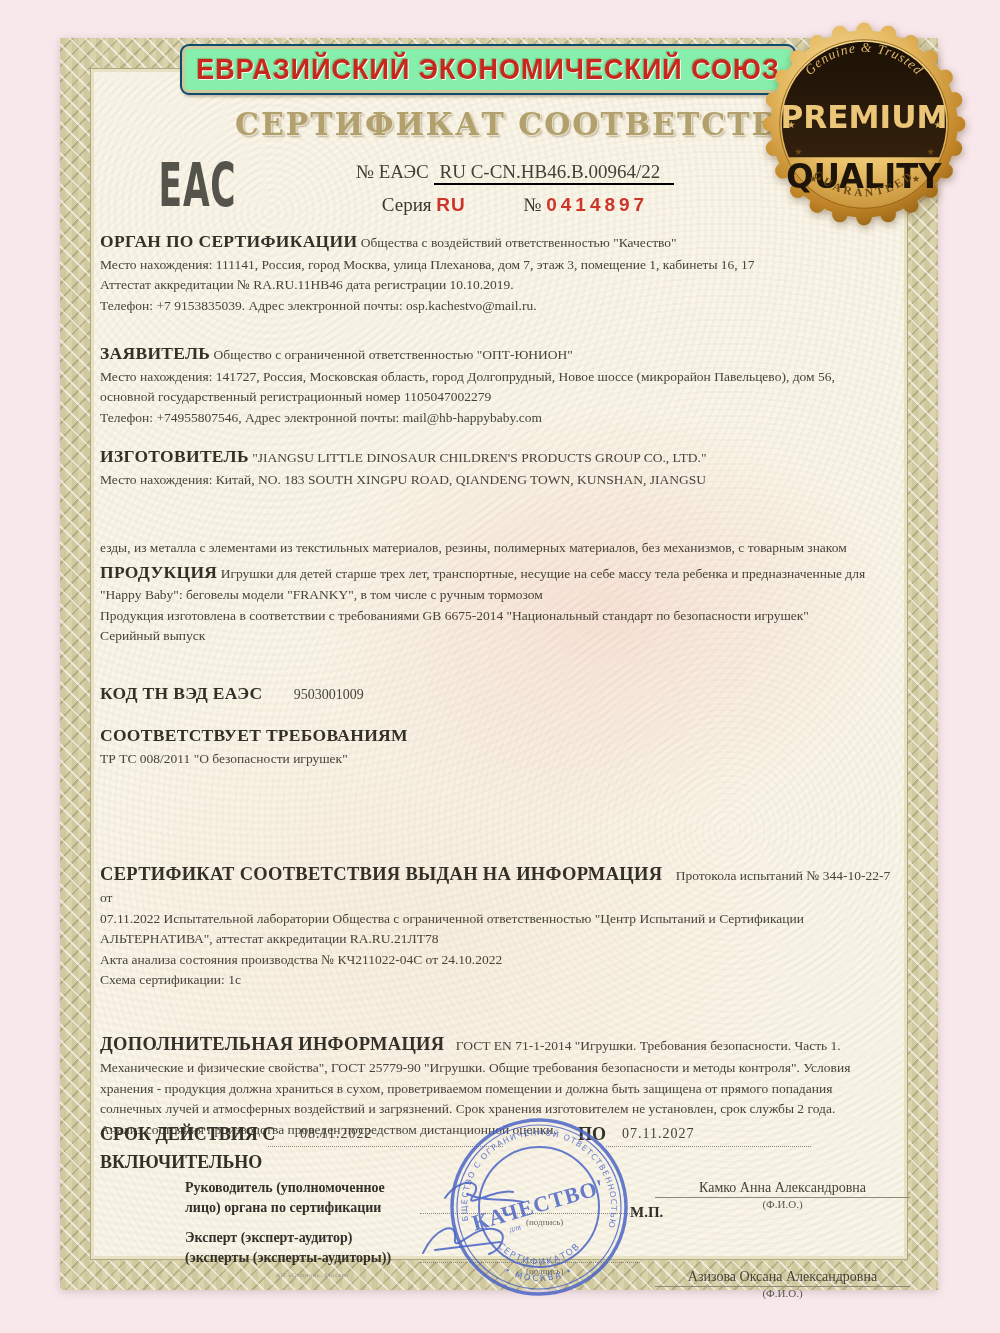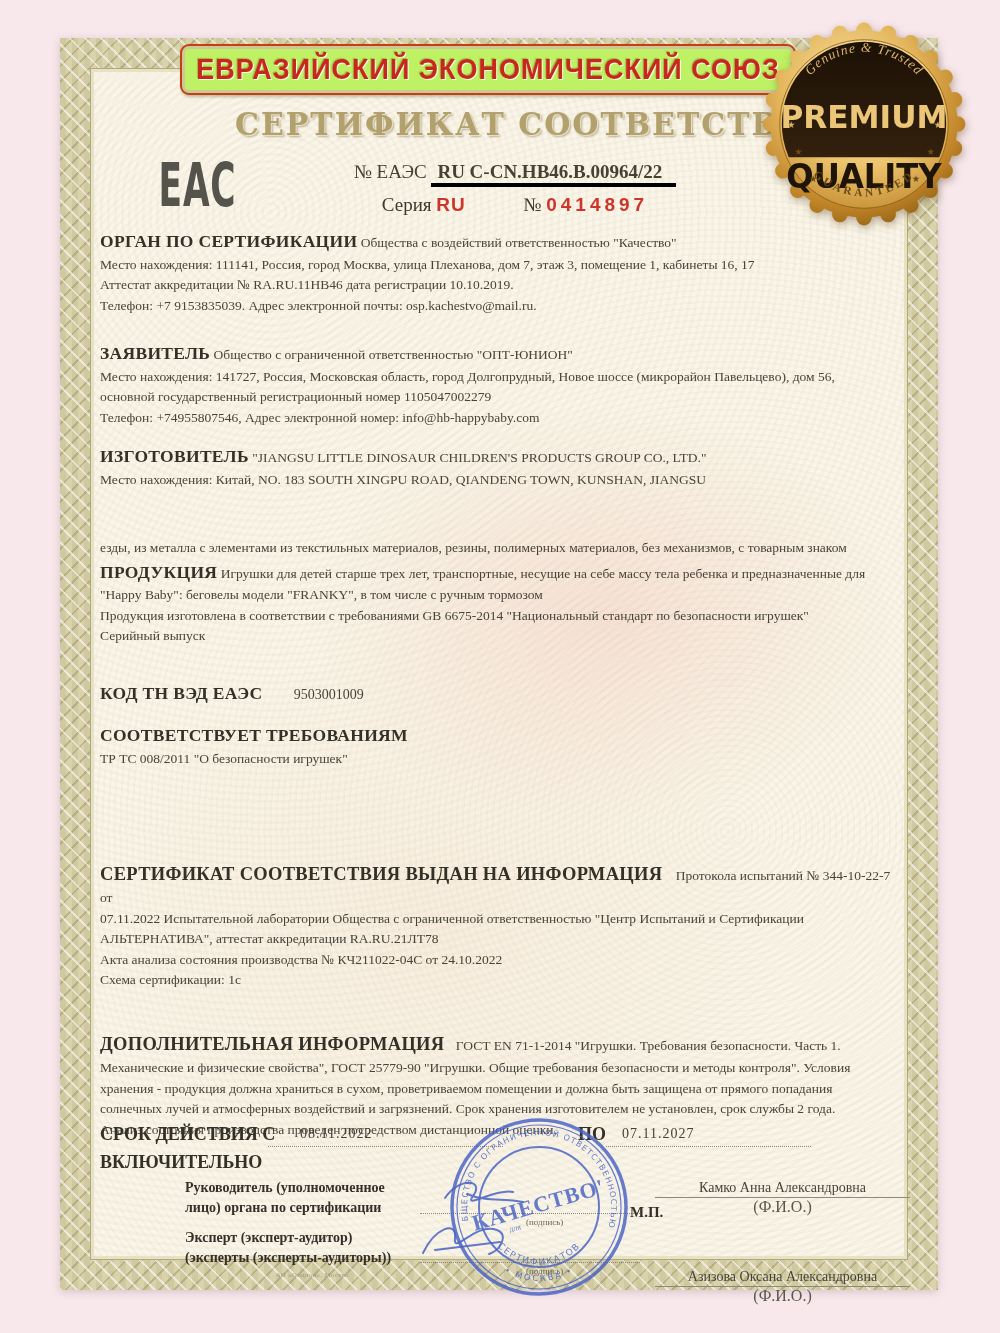--- a/index.html
+++ b/index.html
@@ -27,22 +27,22 @@
     background:
       radial-gradient(ellipse 420px 300px at 63% 46%, rgba(238,168,158,.25), transparent 70%),
       radial-gradient(ellipse 520px 420px at 42% 72%, rgba(236,190,168,.14), transparent 70%),
       repeating-radial-gradient(circle at 22% 12%, rgba(178,162,112,.06) 0 3px, transparent 3px 7px),
       repeating-radial-gradient(circle at 78% 64%, rgba(178,140,120,.05) 0 2px, transparent 2px 6px),
       #f9f5e8;
   }
   
   .banner {
     position:absolute; left:180px; top:44px; width:616px; height:51px;
-    background:#bef264;
-    border:2px solid #c2410c; border-radius:9px;
+    background:#86efac;
+    border:2px solid #0c4a6e; border-radius:9px;
     box-shadow:0 0 0 3px #cfc79c inset, 1px 2px 3px rgba(90,80,40,.35);
     display:flex; align-items:center; justify-content:center;
     z-index:3;
   }
   .banner span {
     font-family:"Liberation Sans","DejaVu Sans",sans-serif;
     font-weight:bold; font-size:27px; letter-spacing:1px; white-space:nowrap;
     color:#c8281c;
     text-shadow:1px 1px 0 rgba(255,255,250,.85), -1px -1px 1px rgba(110,60,30,.35);
     transform:scaleY(1.08);
@@ -53,21 +53,21 @@
     font-family:"DejaVu Serif","Liberation Serif",serif;
     font-weight:bold; font-size:30px; letter-spacing:2px; color:#b2a16c;
     text-shadow:1px 1px 0 #e7decb, 2px 2px 2px rgba(120,100,50,.45);
     transform:scaleY(1.05);
     white-space:nowrap; z-index:2;
   }
   .num-line {
     position:absolute; left:235px; top:161px; width:560px; text-align:center;
     font-size:19px; color:#454133; z-index:2;
   }
-  .num-line .uv { border-bottom:4px solid #000000; padding:0 14px 1px 6px;font-weight:bold; }
+  .num-line .uv { border-bottom:2px solid #000000; padding:0 14px 1px 6px; }
   .series-line {
     position:absolute; left:235px; top:194px; width:560px; text-align:center;
     font-size:19px; color:#3c3a30; z-index:2;
   }
   .red { color:#cd352a; }
   .serial { letter-spacing:4px; font-weight:bold; font-family:Liberation Sans, sans-serif; }
   .gap { display:inline-block; width:48px; }
   
   .eac {
     position:absolute; left:158px; top:134px; width:80px; height:100px;
@@ -86,21 +86,21 @@
   .sec .t  { font-weight:bold; font-size:17.5px; color:#333027; letter-spacing:.3px; }
   .sec .tb { font-weight:bold; font-size:18.5px; color:#333027; letter-spacing:.3px; }
   .sec .inl { font-size:13.5px; color:#47443a; }
   .val-line { position:absolute; z-index:2; font-size:18px; font-weight:bold; color:#333027; }
   .date-val { position:absolute; z-index:2; font-size:14px; color:#45413a; letter-spacing:1px; }
   .dotline  { position:absolute; z-index:1; border-bottom:1.5px dotted #8d897a; height:1px; }
   
   .sig-label { position:absolute; left:185px; width:250px; font-size:14px; font-weight:bold; color:#33302a; line-height:1.45; z-index:2; }
   .name-col  { position:absolute; left:655px; width:255px; text-align:center; font-size:14px; color:#45423a; z-index:2; }
   .name-col .nm { border-bottom:1px solid #8d897a; padding:0 4px 1px; white-space:nowrap; }
-  .name-col .fio { font-size:16px; color:#5a574c; }
+  .name-col .fio { font-size:11px; color:#5a574c; }
   .mp { position:absolute; left:630px; top:1204px; font-size:15px; font-weight:bold; color:#33302a; z-index:7; }
   .podpis { position:absolute; font-size:9px; color:#6a675c; z-index:2;padding-left:28px; }
   .printer-note { position:absolute; left:276px; top:1271px; font-size:6.5px; color:#9a968a; z-index:4; letter-spacing:.5px; }
   
   .stamp   { position:absolute; left:444px; top:1112px; width:190px; height:190px; z-index:6; opacity:.83; }
   .autograph { position:absolute; left:405px; top:1158px; width:250px; height:130px; z-index:5; opacity:.85; }
   .badge   { position:absolute; left:760px; top:18px; width:208px; height:212px; z-index:8; filter:drop-shadow(1px 3px 4px rgba(90,60,20,.4)); }
 </style>
 </head>
 <body>
@@ -183,21 +183,21 @@
   <div>Место нахождения: 111141, Россия, город Москва, улица Плеханова, дом 7, этаж 3, помещение 1, кабинеты 16, 17</div>
   <div>Аттестат аккредитации № RA.RU.11НВ46 дата регистрации 10.10.2019.</div>
   <div>Телефон: +7 9153835039. Адрес электронной почты: osp.kachestvo@mail.ru.</div>
 </div>
 
 <div class="sec" style="top:340px;">
   <div><span class="t">ЗАЯВИТЕЛЬ</span>
        <span class="inl">Общество с ограниченной ответственностью "ОПТ-ЮНИОН"</span></div>
   <div>Место нахождения: 141727, Россия, Московская область, город Долгопрудный, Новое шоссе (микрорайон Павельцево), дом 56,</div>
   <div>основной государственный регистрационный номер 1105047002279</div>
-  <div>Телефон: +74955807546, Адрес электронной номер: info@hb-happybaby.com</div>
+  <div>Телефон: +74955807546, Адрес электронной почты: mail@hb-happybaby.com</div>
 </div>
 
 <div class="sec" style="top:443px;">
   <div><span class="t">ИЗГОТОВИТЕЛЬ</span>
        <span class="inl">"JIANGSU LITTLE DINOSAUR CHILDREN'S PRODUCTS GROUP CO., LTD."</span></div>
   <div>Место нахождения: Китай, NO. 183 SOUTH XINGPU ROAD, QIANDENG TOWN, KUNSHAN, JIANGSU</div>
 </div>
 
 <div class="sec" style="top:538px;">
   <div>езды, из металла с элементами из текстильных материалов, резины, полимерных материалов, без механизмов, с товарным знаком</div>

